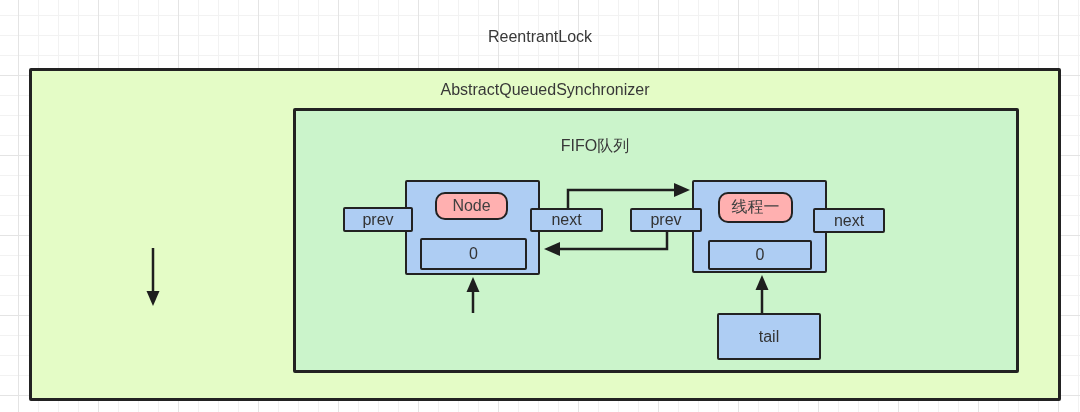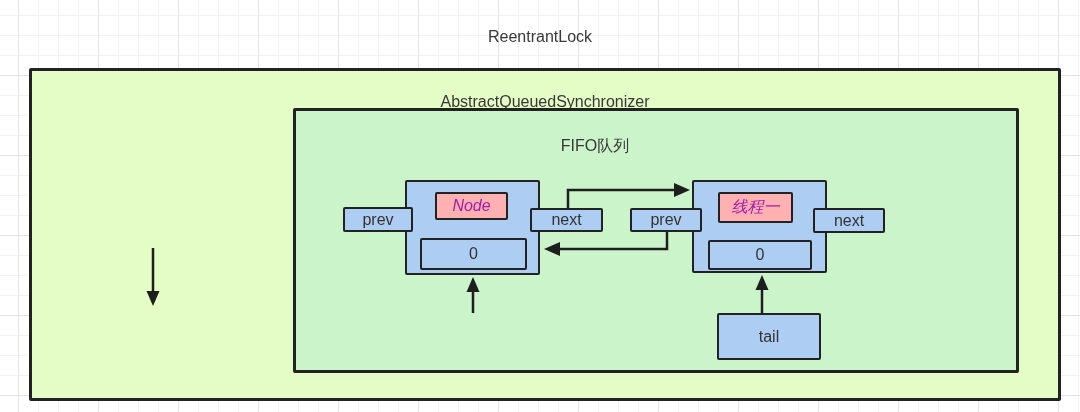--- a/index.html
+++ b/index.html
@@ -25,40 +25,40 @@
   #diagram-title {
     position: absolute; left: 0; top: 26px; width: 1080px; height: 22px;
     font-size: 16px; color: #383838;
   }
   #aqs-box {
     position: absolute; left: 29px; top: 68px; width: 1032px; height: 333px;
     background: #e4fcc6; border: 3px solid #222222; border-radius: 2px;
   }
   #aqs-label {
     position: absolute; left: 29px; top: 80px; width: 1032px; height: 20px;
-    font-size: 16px; color: #383838; margin-top: 12px;
+    font-size: 16px; color: #383838;
   }
   #fifo-box {
     position: absolute; left: 293px; top: 108px; width: 726px; height: 265px;
     background: #cbf4cb; border: 3px solid #222222; border-radius: 2px;
   }
   #fifo-label {
     position: absolute; left: 495px; top: 136px; width: 200px; height: 20px;
     font-size: 16px; color: #383838;
   }
 
   .bluebox {
     position: absolute;
     background: #aecdf3; border: 2px solid #222222; border-radius: 2px;
     font-size: 16px; color: #333333;
   }
   .pinkbox {
     position: absolute;
-    background: #ffb0b0; border: 2.5px solid #222222; border-radius: 2px;
-    font-size: 16px; color: #a21caf; font-style: italic;
+    background: #ffb0b0; border: 2.5px solid #222222; border-radius: 10px;
+    font-size: 16px; color: #404040;
   }
 
   #state-box  { left: 67px;  top: 205px; width: 174px; height: 43px; }
   #owner-box  { left: 50px;  top: 308px; width: 203px; height: 55px; font-size: 17px; }
 
   #node1      { left: 405px; top: 180px; width: 135px; height: 95px; border-width: 2.5px; }
   #node1-title{ left: 435px; top: 192px; width: 73px;  height: 28px; }
   #node1-value{ left: 420px; top: 238px; width: 107px; height: 32px; border-width: 2.5px; }
   #node1-prev { left: 343px; top: 207px; width: 70px;  height: 25px; }
   #node1-next { left: 530px; top: 208px; width: 73px;  height: 24px; }

